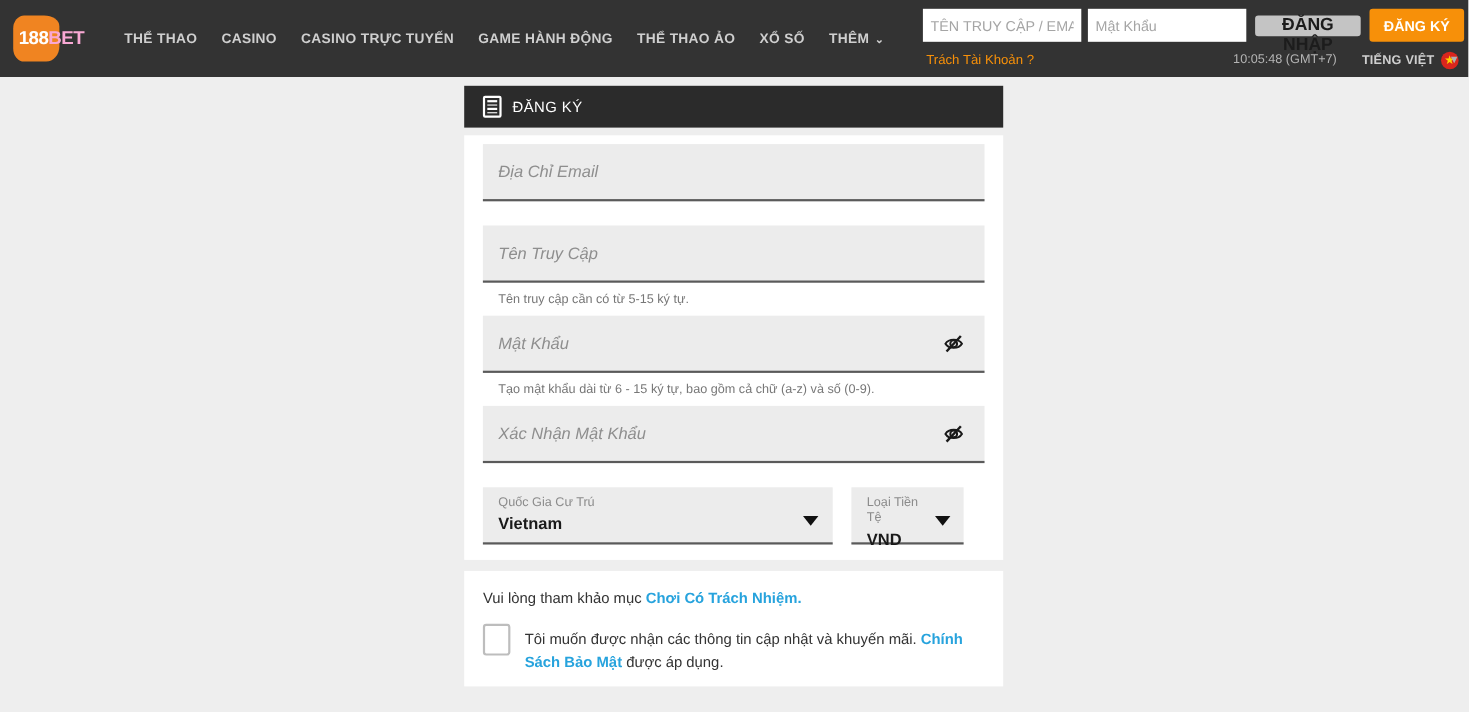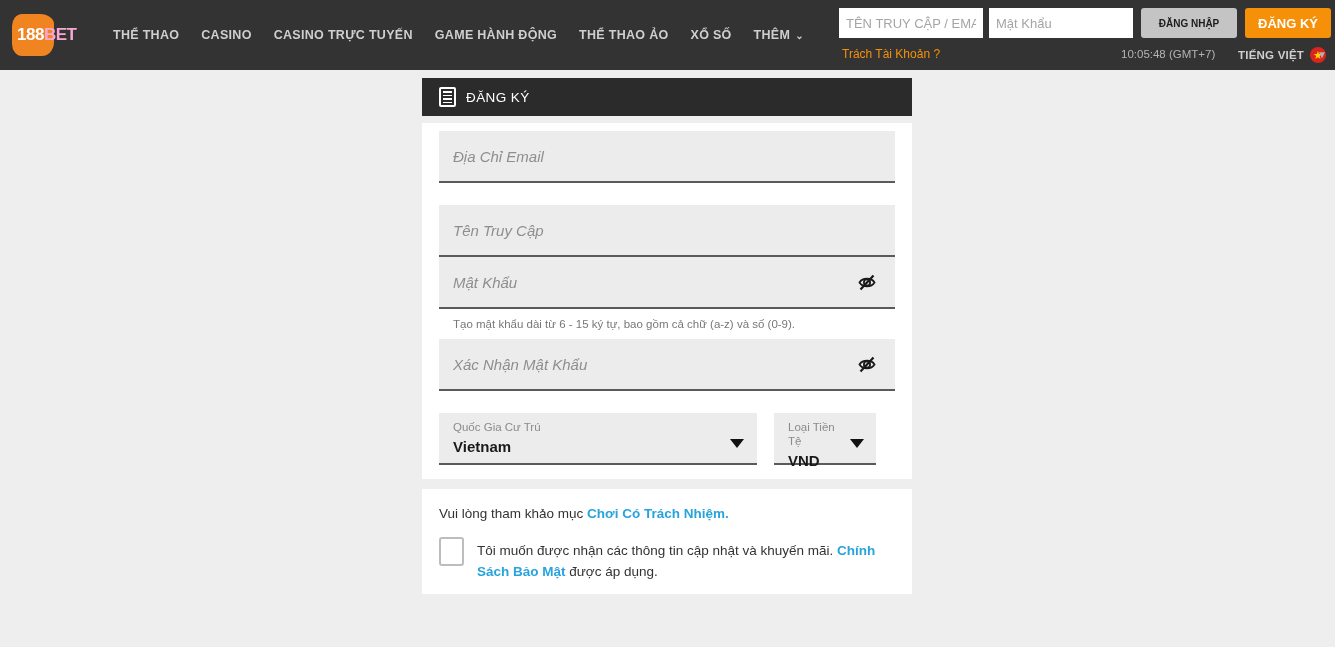--- a/index.html
+++ b/index.html
@@ -76,25 +76,25 @@
     font-size: 13px;
     color: #555;
     padding: 0 7px;
     font-family: "Liberation Sans", sans-serif;
     outline: none;
   }
   .li-input::placeholder { color: #a5a5a5; }
   #user-inp { width: 144px; margin-right: 6px; }
   #pass-inp { width: 144px; margin-right: 8px; }
   .btn-login {
-    height: 30px; min-width: 96px;
+    height: 19px; min-width: 96px;
     background: #c4c4c4;
     color: #1c1c1c;
     border: none; border-radius: 3px;
-    font-size: 10px; font-weight: bold;
+    font-size: 16px; font-weight: bold;
     cursor: pointer;
     font-family: "Liberation Sans", sans-serif;
     padding: 0 10px;
     margin-right: 8px;
   }
   .btn-reg {
     height: 30px; min-width: 86px;
     background: #f79009;
     color: #ffffff;
     border: none; border-radius: 3px;
@@ -343,20 +343,21 @@
   <div class="card">
 
     <div class="field">
       <input type="text" placeholder="Địa Chỉ Email" style="">
     </div>
     <div class="gap"></div>
 
     <div class="field">
       <input type="text" placeholder="Tên Truy Cập" style="">
     </div>
+    <div class="hint">Tên truy cập cần có từ 5-15 ký tự.</div>
 
     <div class="field">
       <input type="password" placeholder="Mật Khẩu" style="">
       <span class="eye">
         <svg width="24" height="20" viewBox="0 0 24 20">
           <path d="M2.5 10.5 C5.5 5.5, 14.5 5.5, 17.5 10.5 C14.5 15.5, 5.5 15.5, 2.5 10.5 Z" fill="none" stroke="#1a1a1a" stroke-width="1.8"></path>
           <circle cx="10" cy="10.5" r="3.1" fill="none" stroke="#1a1a1a" stroke-width="1.8"></circle>
           <line x1="3.5" y1="17.5" x2="16.5" y2="3.5" stroke="#1a1a1a" stroke-width="2.2"></line>
         </svg>
       </span>

